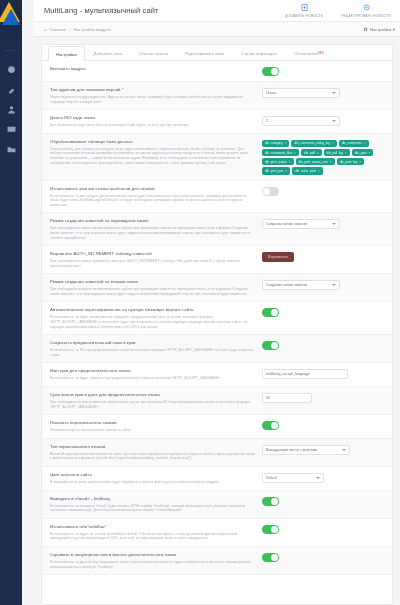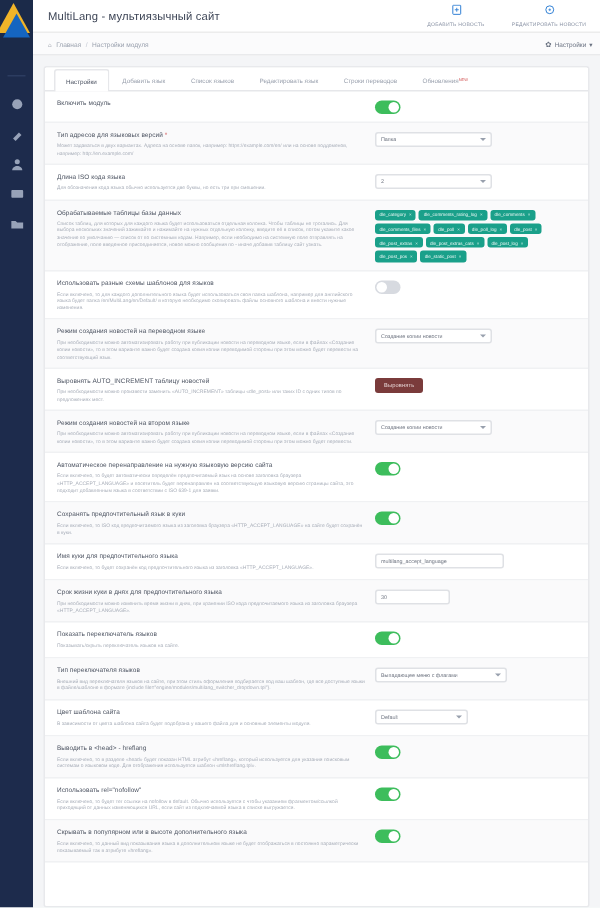--- a/index.html
+++ b/index.html
@@ -35,21 +35,21 @@
     border-bottom: 16px solid #1565c0;
   }
   .rail-sep { height: 1px; background: #2c3c60; margin: 10px 5px 8px 5px; }
   .rail-ico {
     height: 20px; display: flex; align-items: center; justify-content: center;
     color: #8893ab; font-size: 8px; line-height: 1;
   }
   .rail-ico svg { width: 9px; height: 9px; fill: #97a2b8; }
 
   
-  .main { flex: 1; display: flex; flex-direction: column; background: #f4f5f7; min-width: 0; }
+  .main { flex: 1; display: flex; flex-direction: column; background: #f4f5f7; min-width: 0; padding-left: 12px; }
 
   
   .topbar {
     height: 22px; background: #ffffff; display: flex; align-items: center;
     padding: 0 4px 0 10px; border-bottom: 1px solid #ececec;
   }
   .app-title { font-size: 7.5px; color: #3d4556; letter-spacing: .1px; white-space: nowrap; }
   .topbar-actions { margin-left: auto; display: flex; gap: 6px; padding-right: 2px; }
   .tb-action { display: flex; flex-direction: column; align-items: center; width: 56px; }
   .tb-action .ic { color: #2f7fd4; font-size: 7px; line-height: 8px; }

